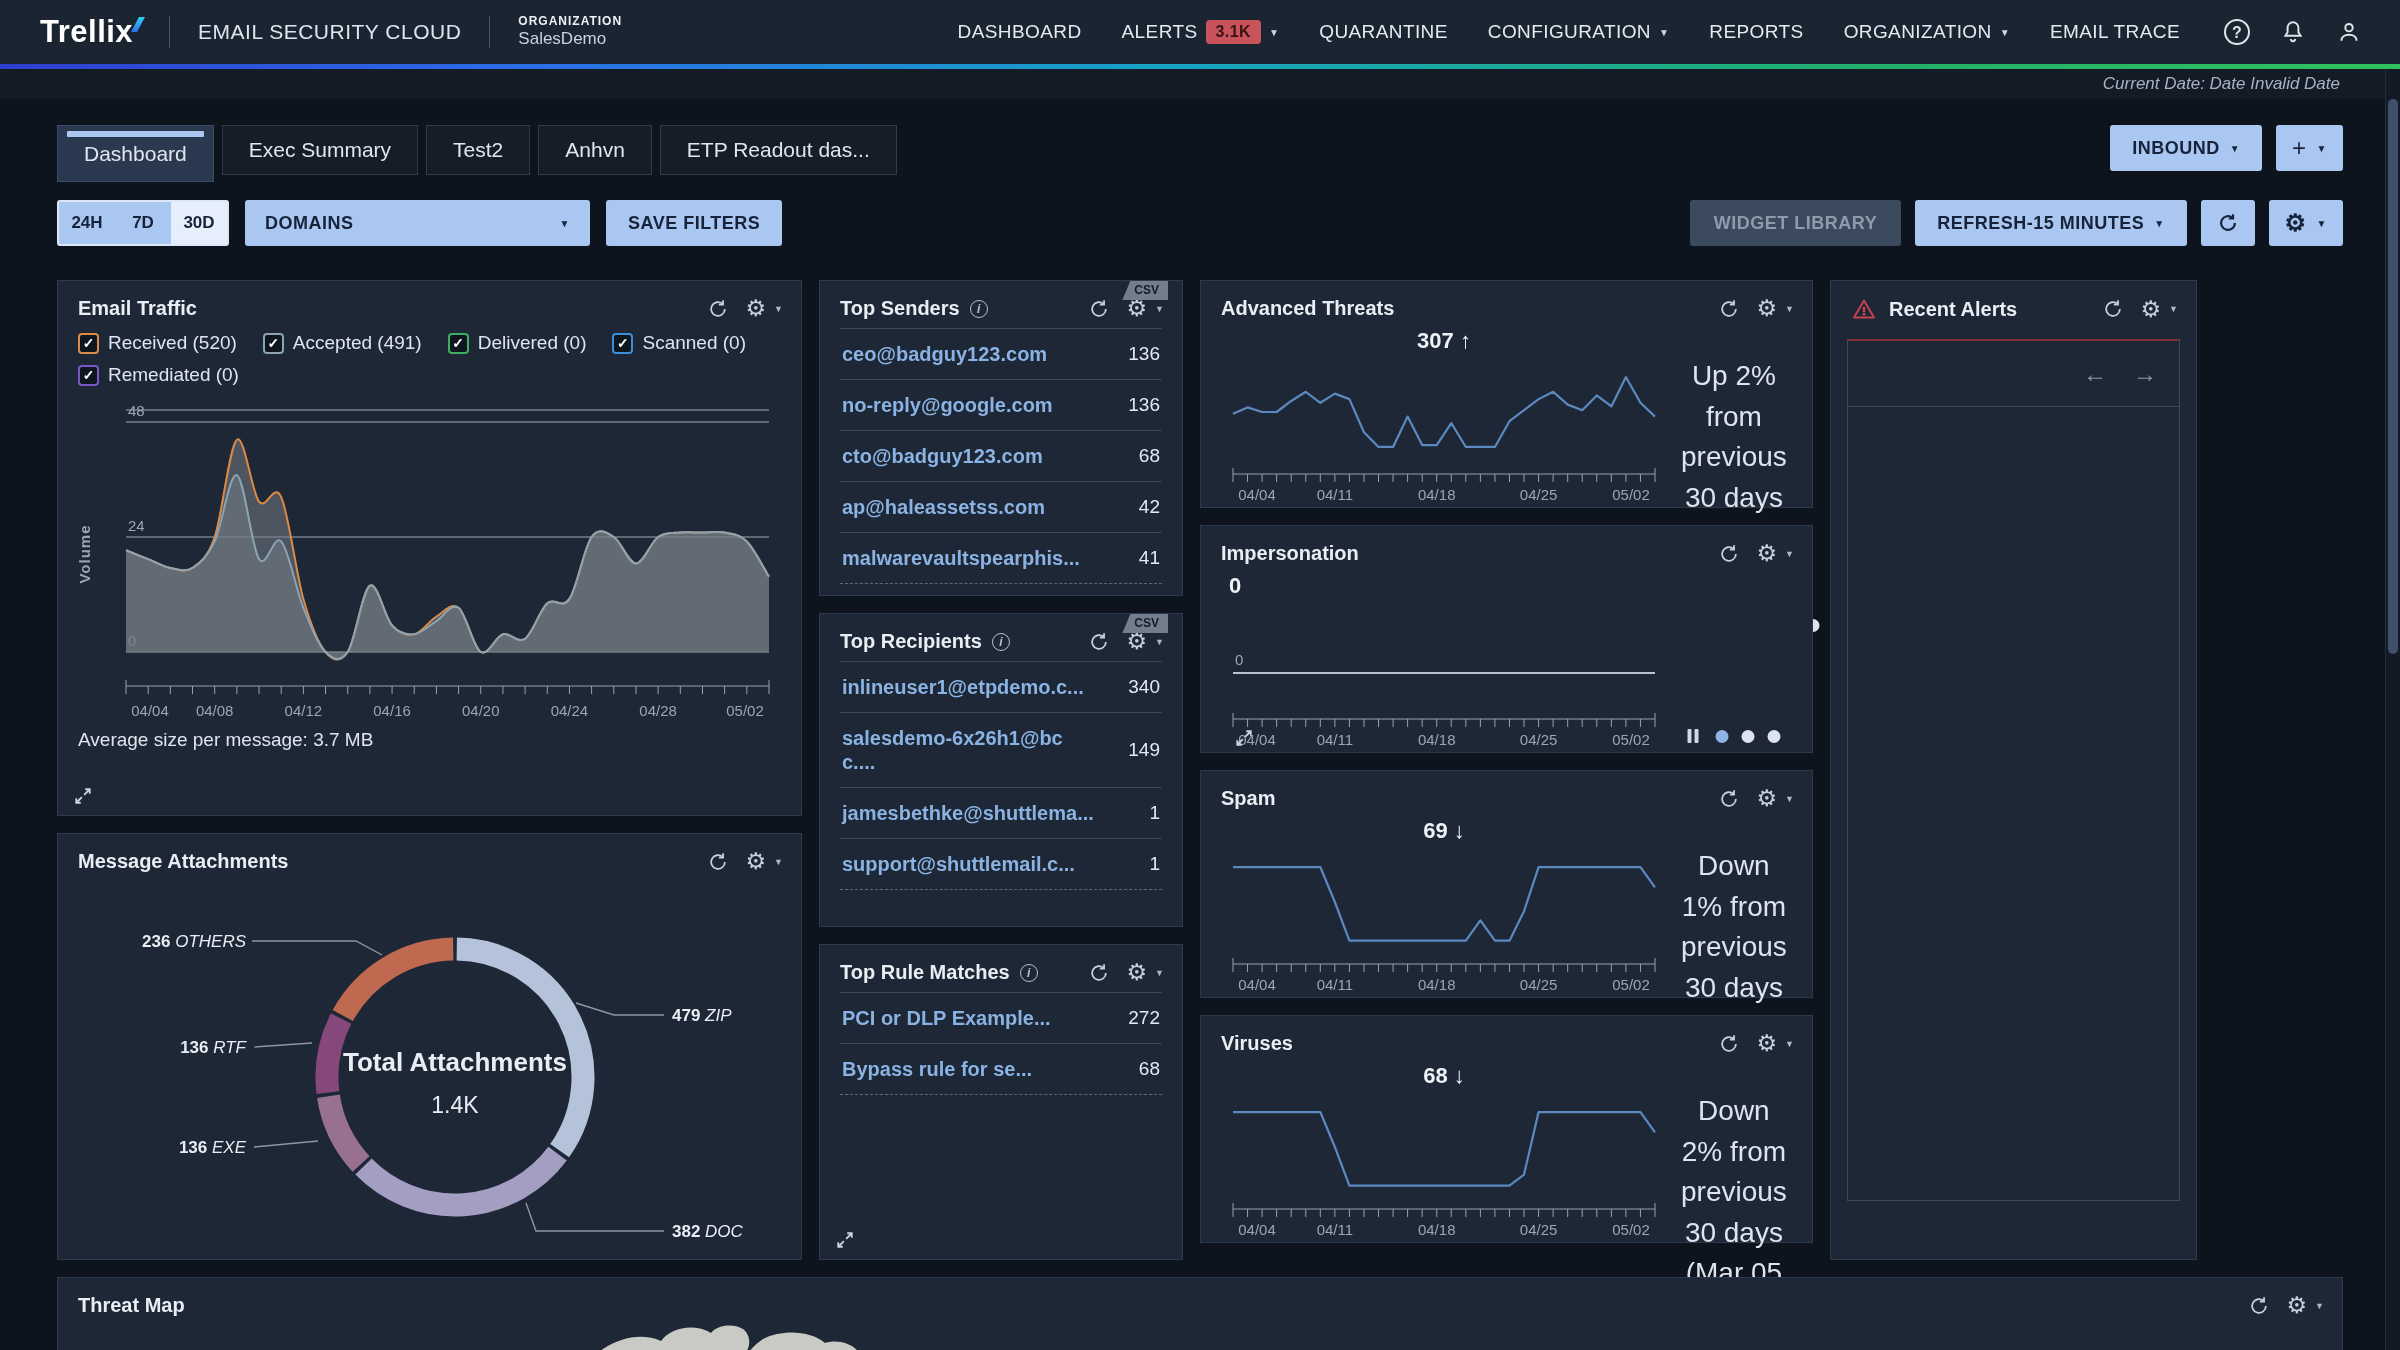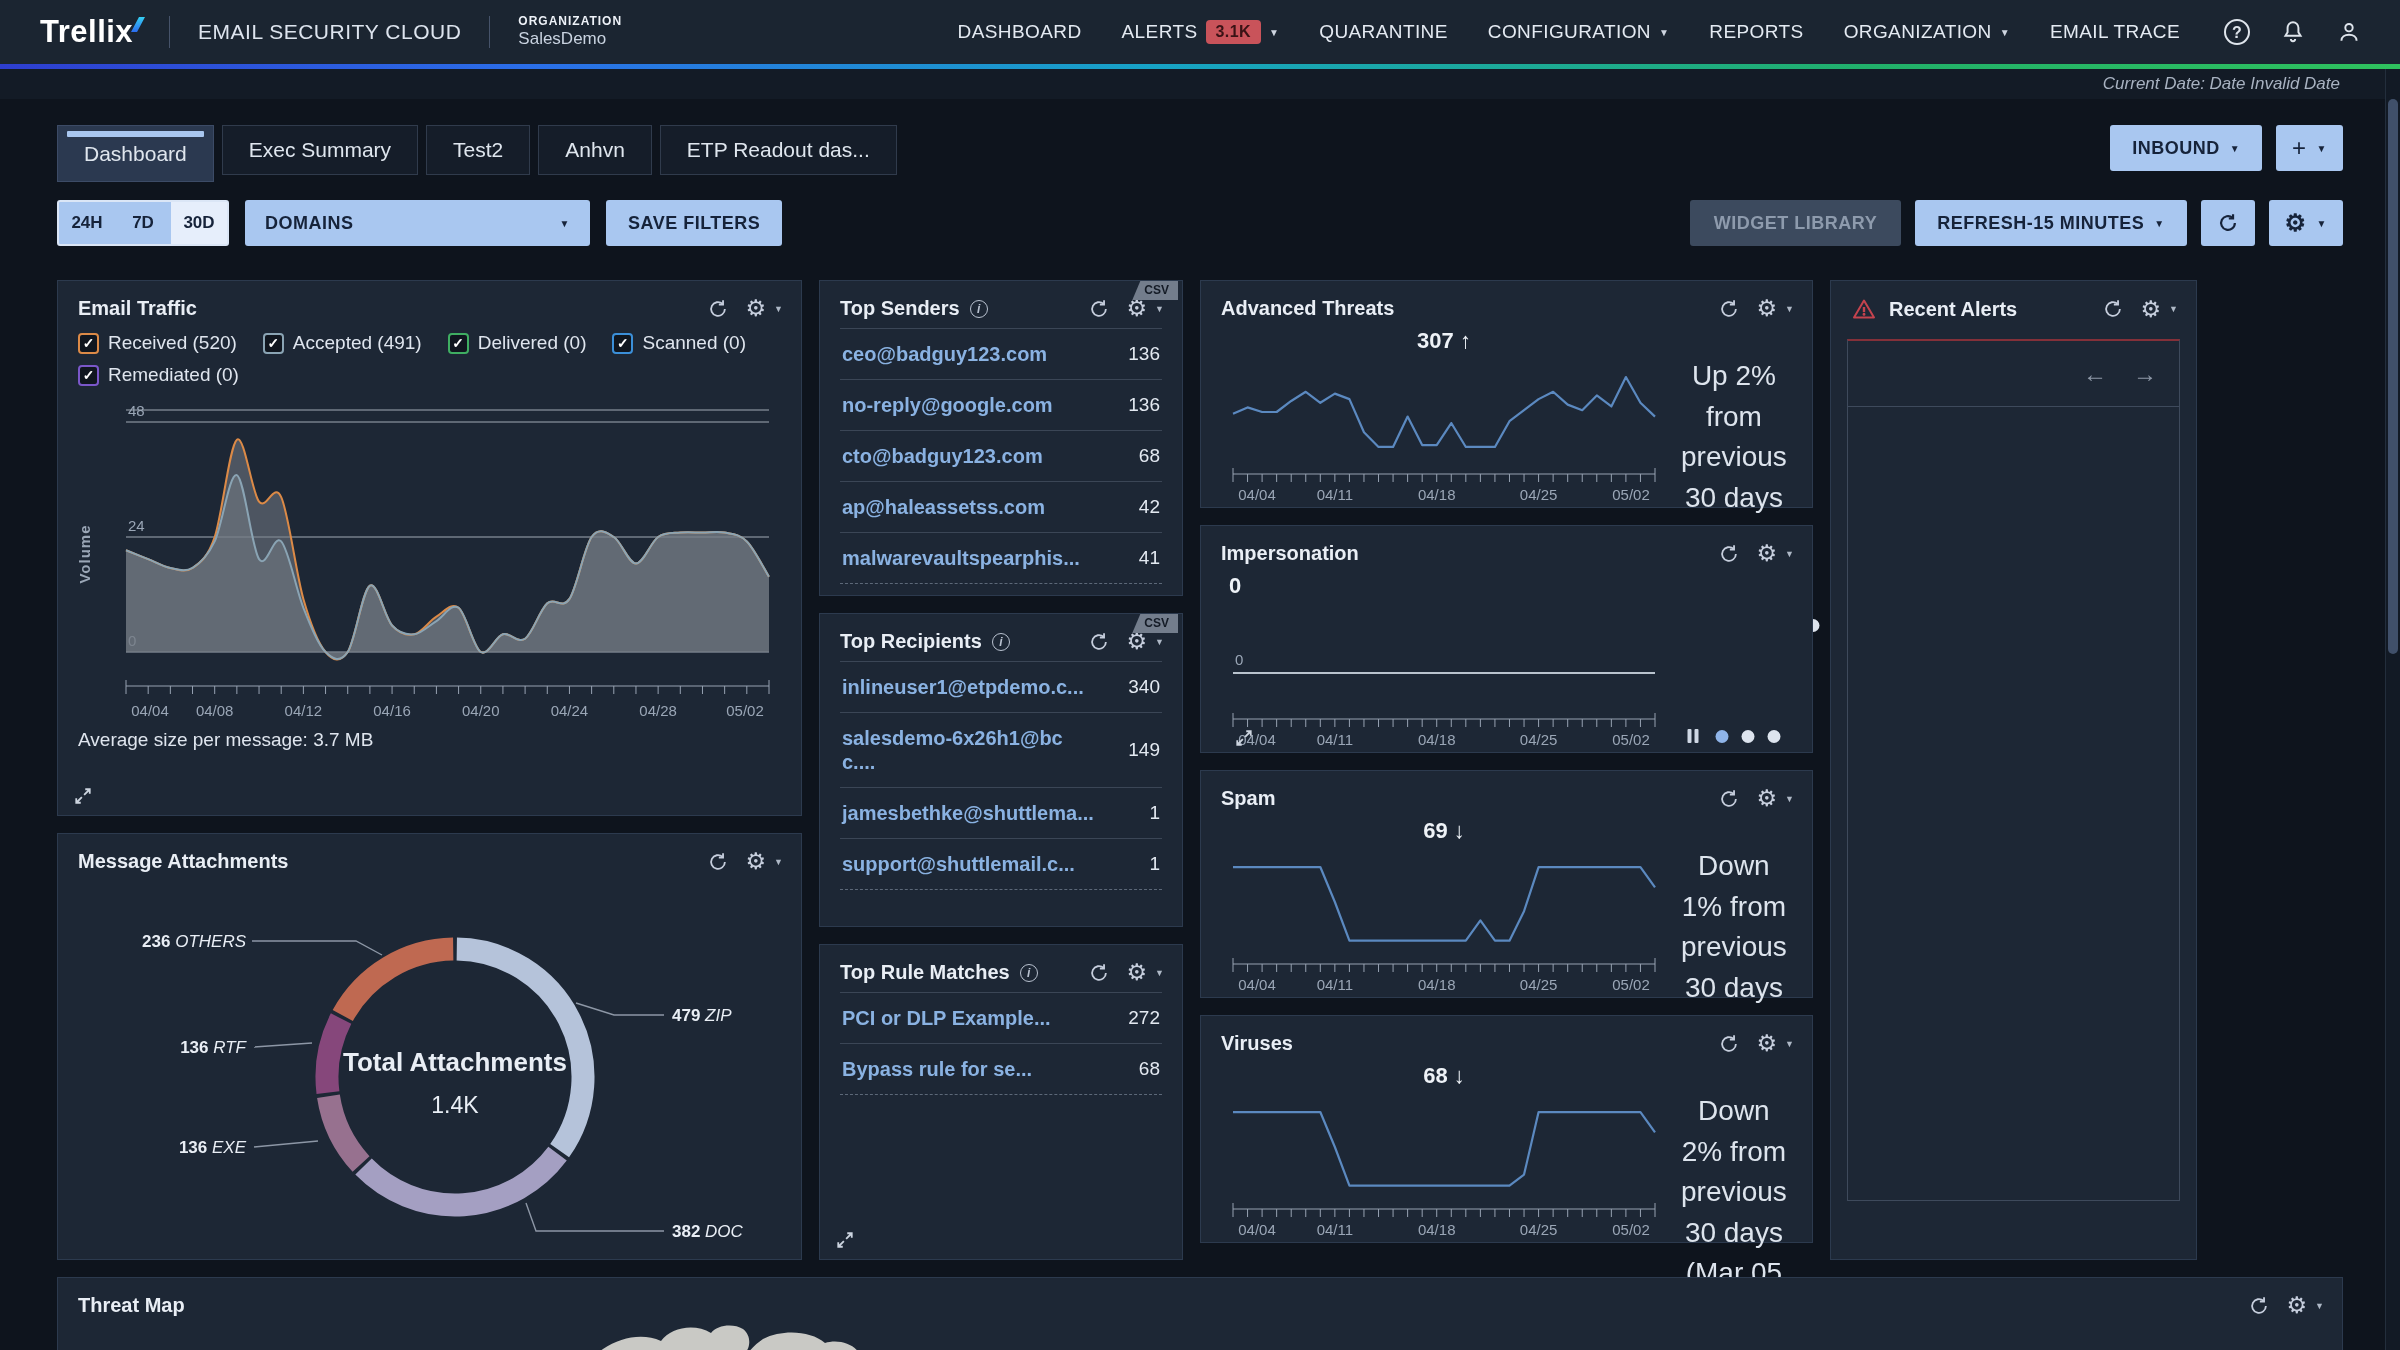--- a/index.html
+++ b/index.html
@@ -57,21 +57,21 @@
   .col1 { width:745px; } .col2 { width:364px; } .col3 { width:613px; } .col4 { width:367px; }
   .widget { background:#1d2735; border:1px solid #2c3a4e; position:relative; }
   .w-head { display:flex; align-items:center; padding:16px 18px 8px 20px; }
   .w-title { font-size:20px; font-weight:bold; color:#e9eef5; }
   .w-icons { margin-left:auto; display:flex; align-items:center; gap:16px; color:#c6cedd; }
   .w-icons .gear { font-size:23px; line-height:1; cursor:pointer; }
   .w-icons .wcaret { font-size:9px; color:#aeb8c6; margin-left:-8px; cursor:pointer; }
   .ricon { width:22px; height:22px; cursor:pointer; }
   .info { width:18px; height:18px; border:1.5px solid #b9c2d0; border-radius:50%; font-size:12px; font-style:italic;
     font-weight:bold; color:#b9c2d0; display:inline-flex; align-items:center; justify-content:center; margin-left:10px; cursor:pointer; }
-  .csv-tag { position:absolute; top:0; right:4px; background:#737d8c; color:#141b26; font-size:12px; font-weight:bold;
+  .csv-tag { position:absolute; top:0; right:14px; background:#737d8c; color:#141b26; font-size:12px; font-weight:bold;
     padding:2px 9px 3px 12px; clip-path:polygon(8px 0,100% 0,100% 100%,0 100%); }
   .expand { position:absolute; left:16px; bottom:10px; width:18px; height:18px; color:#cdd5e0; cursor:pointer; }
 
   
   .legend { display:flex; flex-wrap:wrap; gap:10px 26px; padding:4px 20px 2px 20px; }
   .leg-item { display:flex; align-items:center; gap:9px; }
   .cb { width:21px; height:21px; border:2px solid #888; border-radius:4px; background:#10161f; color:#fff;
     font-size:14px; font-weight:bold; display:flex; align-items:center; justify-content:center; cursor:pointer; }
   .leg-item label { font-size:19px; color:#dfe5ee; }
   #et-svg { display:block; margin:6px 0 0 16px; }

